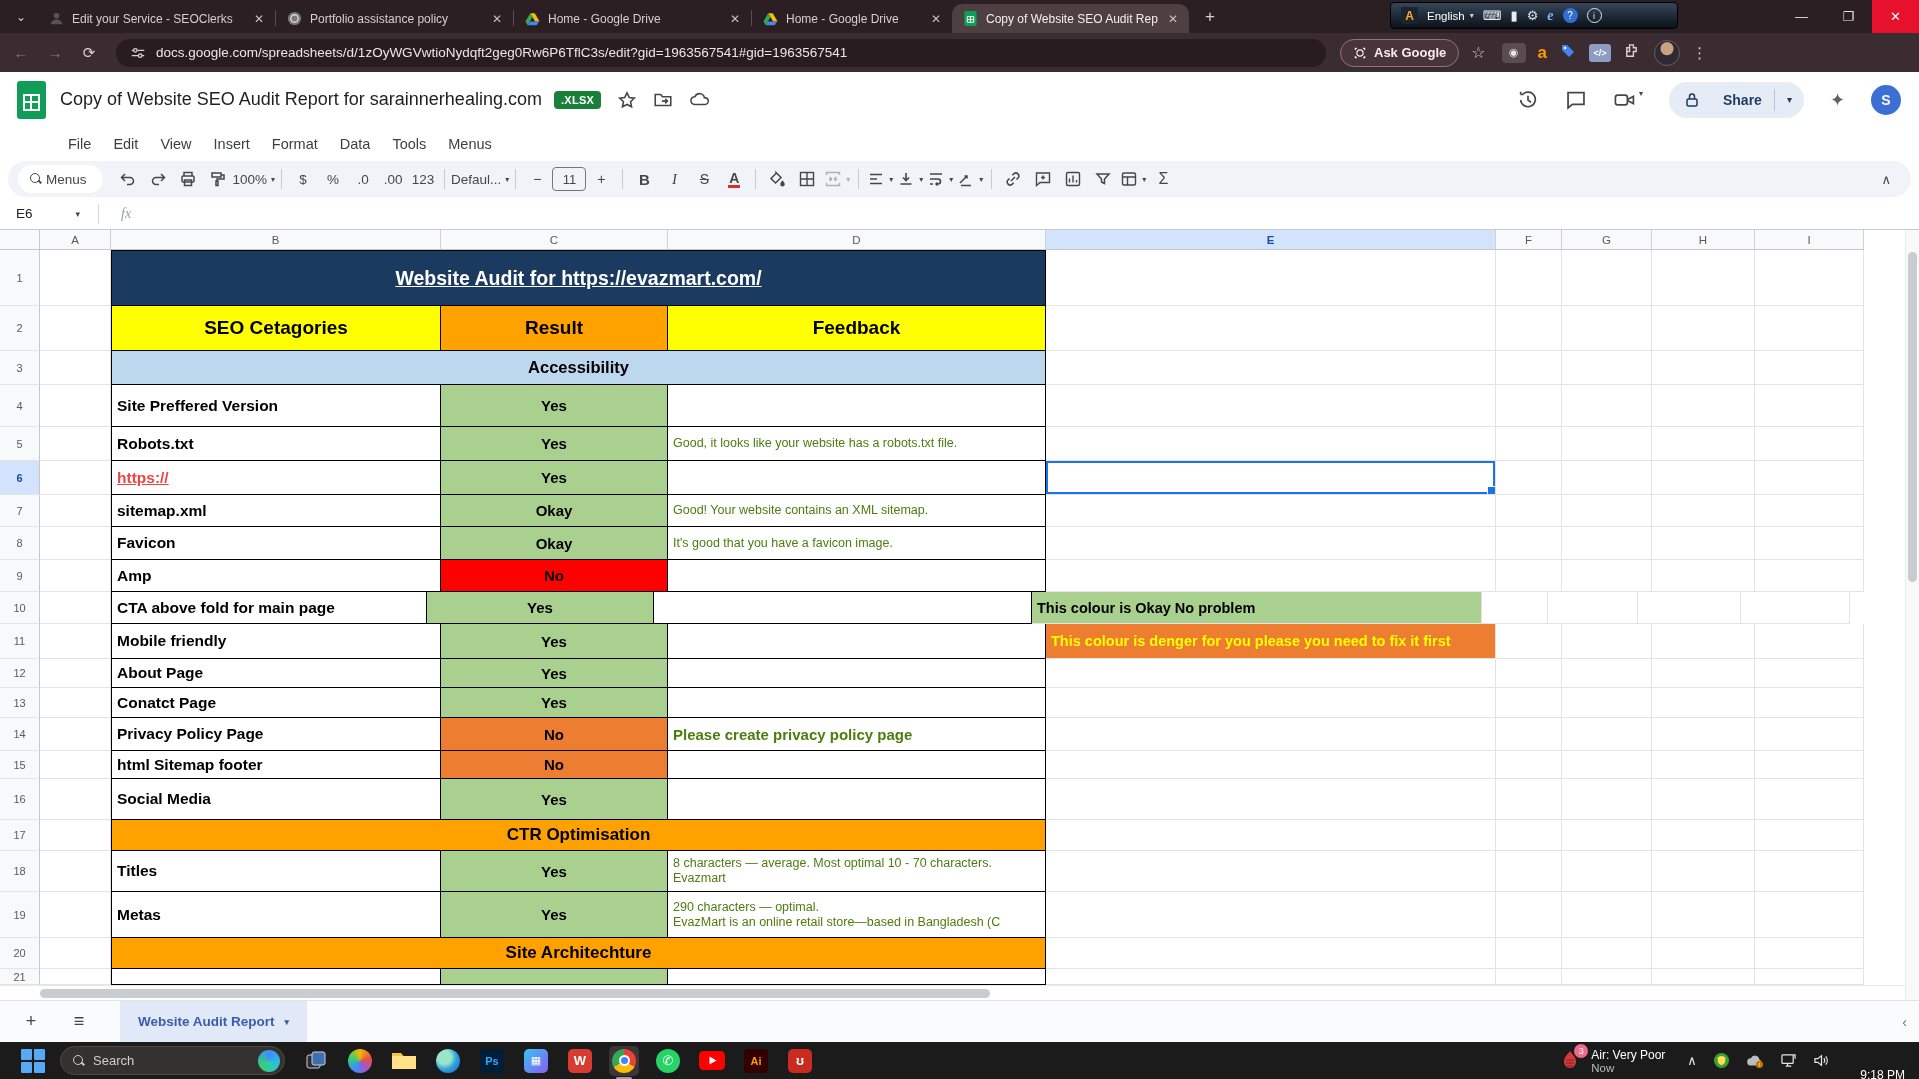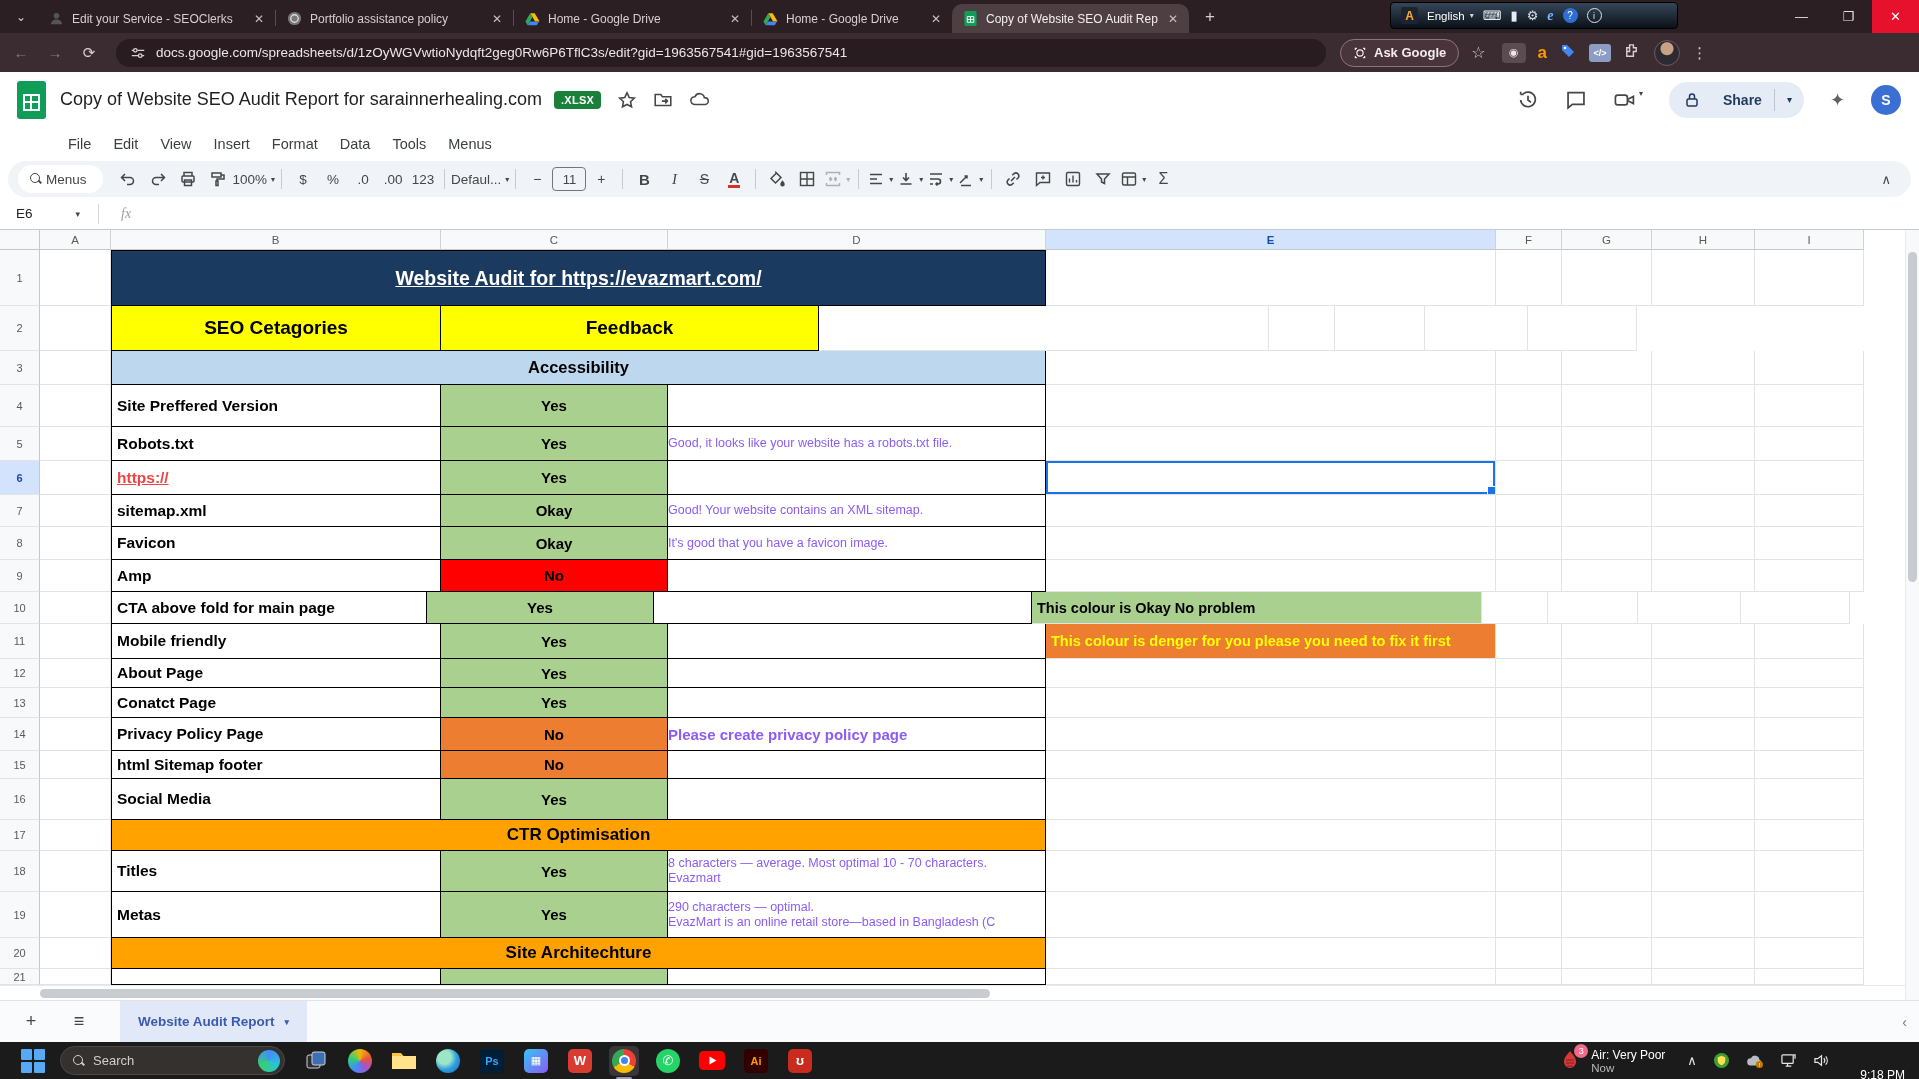--- a/index.html
+++ b/index.html
@@ -113,21 +113,21 @@
   .c-hyellow { background:#ffff00; font-weight:bold; font-size:19px; justify-content:center; color:#000; }
   .c-horange { background:#ffa200; font-weight:bold; font-size:19px; justify-content:center; color:#000; }
   .c-secblue { background:#bdd7ee; font-weight:bold; font-size:16.5px; justify-content:center; color:#000; }
   .c-secorange { background:#ffa200; font-weight:bold; font-size:17px; justify-content:center; color:#000; }
   .c-b { font-weight:bold; font-size:15.5px; color:#000; padding-left:5px; }
   .c-b.link { color:#ef4444; text-decoration:underline; }
   .c-val { font-weight:bold; font-size:15px; color:#000; justify-content:center; }
   .bg-green { background:#a9d08e; }
   .bg-red { background:#ff0000; }
   .bg-orange { background:#ed7d31; }
-  .c-d { font-size:12.5px; color:#8b5cf6; white-space:pre; line-height:15px; }
+  .c-d { font-size:12.5px; color:#4d7c0f; padding-left:5px; white-space:pre; line-height:15px; }
   .c-d.bold { font-weight:bold; font-size:15px; }
   .c-enote { font-weight:bold; font-size:14.5px; padding-left:5px; border-right:1px solid #e2e3e6; border-bottom:1px solid #e2e3e6; display:flex; align-items:center; overflow:hidden; white-space:nowrap; }
   .c-enote.green { background:#a9d08e; color:#000; }
   .c-enote.orange { background:#ed7d31; color:#ffff00; }
   .selected-cell { box-shadow:inset 0 0 0 2px #1a73e8; position:relative; }
   .selected-cell::after { content:""; position:absolute; right:-1px; bottom:-1px; width:7px; height:7px; background:#1a73e8; border:1px solid #fff; }
 
   .hscroll { position:absolute; left:0; bottom:0; width:1919px; height:15px; background:#fff; border-top:1px solid #e8eaed; }
   .hthumb { position:absolute; left:40px; top:3px; width:950px; height:9px; border-radius:5px; background:#c8ccd0; }
   .vscroll { position:absolute; right:0; top:230px; width:14px; height:770px; background:#f8f9fa; border-left:1px solid #e8eaed; }
@@ -519,20 +519,21 @@
         <div class="cell" style="width: 450px;"></div>
         <div class="cell" style="width: 66px;"></div>
         <div class="cell" style="width: 90px;"></div>
         <div class="cell" style="width: 103px;"></div>
         <div class="cell" style="width: 109px;"></div>
       </div>
       <div class="g-row" style="height: 45px;">
         <div class="gut">2</div>
         <div class="cell" style="width: 71px;"></div>
         <div class="tcell c-hyellow first" style="width: 330px;">SEO Cetagories</div>
+        <div class="tcell c-horange" style="width: 227px;">Result</div>
         <div class="tcell c-hyellow" style="width: 378px;">Feedback</div>
         <div class="cell" style="width: 450px;"></div>
         <div class="cell" style="width: 66px;"></div>
         <div class="cell" style="width: 90px;"></div>
         <div class="cell" style="width: 103px;"></div>
         <div class="cell" style="width: 109px;"></div>
       </div>
       <div class="g-row" style="height: 34px;">
         <div class="gut">3</div>
         <div class="cell" style="width: 71px;"></div>

